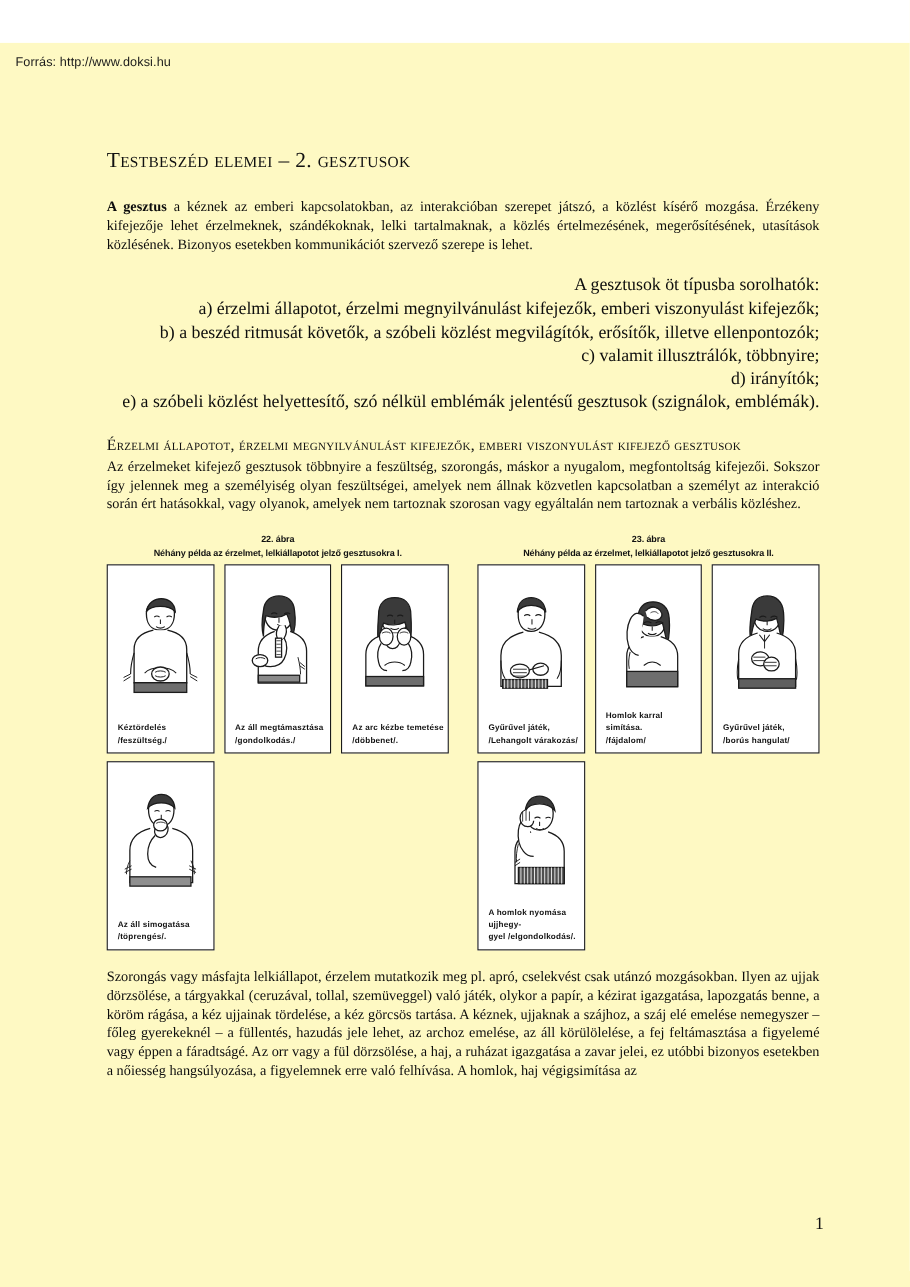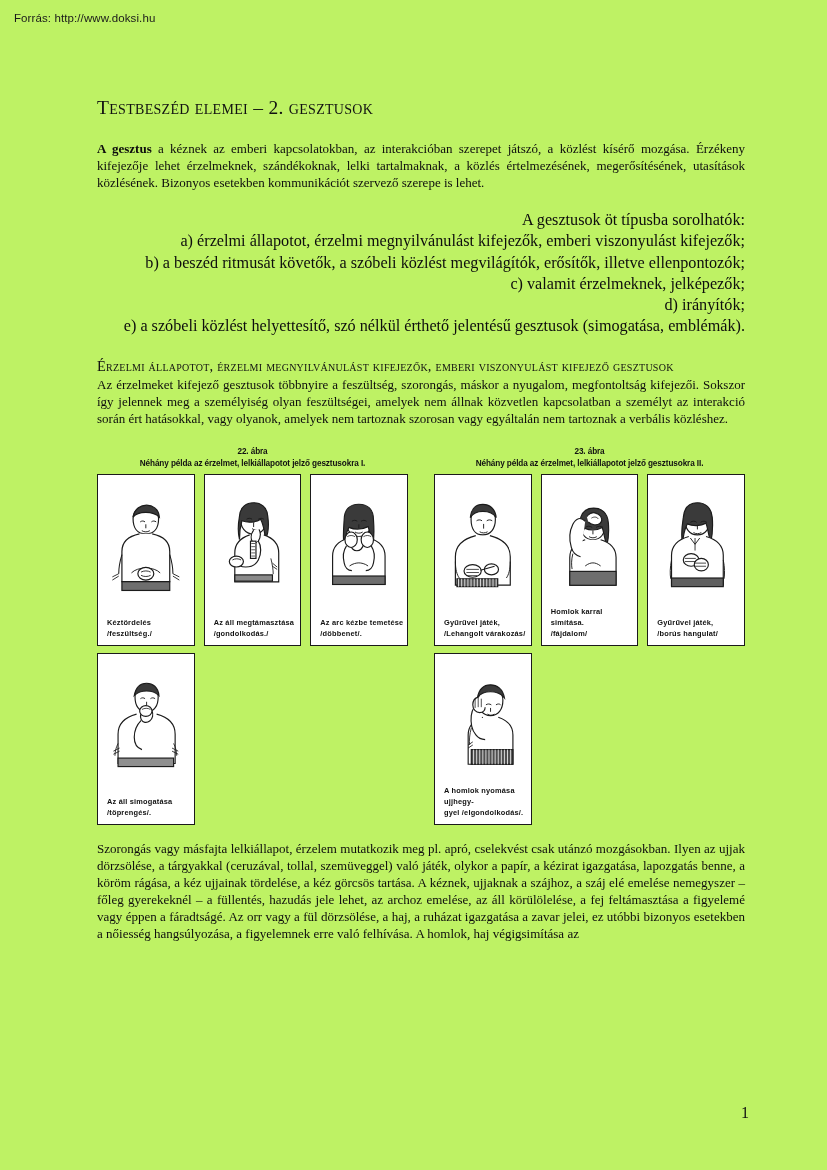--- a/index.html
+++ b/index.html
@@ -12,21 +12,22 @@
     height: 1170px;
     position: relative;
     font-family: "Liberation Serif", "DejaVu Serif", serif;
     color: #000000;
     overflow: hidden;
   }
 
   .page {
     position: absolute;
     inset: 0;
-    background: #bef264;
+    background: #fef9c3;
+    margin-top: 39px;
   }
 
   
   .source-header {
     position: absolute;
     top: 12px;
     left: 14px;
     font-family: "Liberation Sans", "DejaVu Sans", sans-serif;
     font-size: 11.5px;
     color: #1a1a1a;
@@ -157,23 +158,23 @@
   <div class="content">
 
     <h1 class="doc-title">Testbeszéd elemei – 2. gesztusok</h1>
 
     <p class="body-par"><b>A gesztus</b><span> a kéznek az emberi kapcsolatokban, az interakcióban szerepet játszó, a közlést kísérő mozgása. Érzékeny kifejezője lehet érzelmeknek, szándékoknak, lelki tartalmaknak, a közlés értelmezésének, megerősítésének, utasítások közlésének. Bizonyos esetekben kommunikációt szervező szerepe is lehet.</span></p>
 
     <div class="list-block">
       <div class="li">A gesztusok öt típusba sorolhatók:</div>
       <div class="li">a) érzelmi állapotot, érzelmi megnyilvánulást kifejezők, emberi viszonyulást kifejezők;</div>
       <div class="li">b) a beszéd ritmusát követők, a szóbeli közlést megvilágítók, erősítők, illetve ellenpontozók;</div>
-      <div class="li">c) valamit érzelmeknek, jelképezők;</div>
+      <div class="li">c) valamit illusztrálók, többnyire;</div>
       <div class="li">d) irányítók;</div>
-      <div class="li">e) a szóbeli közlést helyettesítő, szó nélkül érthető jelentésű gesztusok (simogatása, emblémák).</div>
+      <div class="li">e) a szóbeli közlést helyettesítő, szó nélkül emblémák jelentésű gesztusok (szignálok, emblémák).</div>
     </div>
 
     <h2 class="sub-head">Érzelmi állapotot, érzelmi megnyilvánulást kifejezők, emberi viszonyulást kifejező gesztusok</h2>
 
     <p class="body-par">Az érzelmeket kifejező gesztusok többnyire a feszültség, szorongás, máskor a nyugalom, megfontoltság kifejezői. Sokszor így jelennek meg a személyiség olyan feszültségei, amelyek nem állnak közvetlen kapcsolatban a személyt az interakció során ért hatásokkal, vagy olyanok, amelyek nem tartoznak szorosan vagy egyáltalán nem tartoznak a verbális közléshez.</p>
 
     <div class="figures">
 
       <div class="figure">
         <div class="fig-caption">

